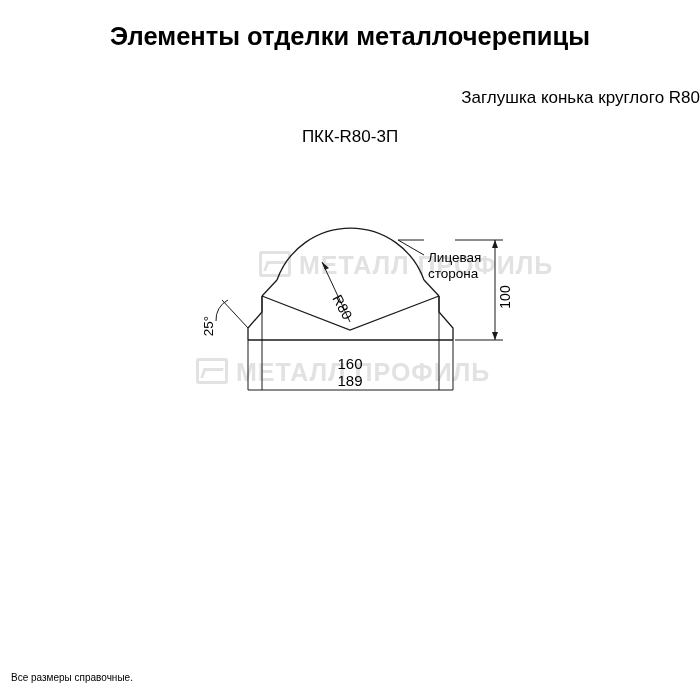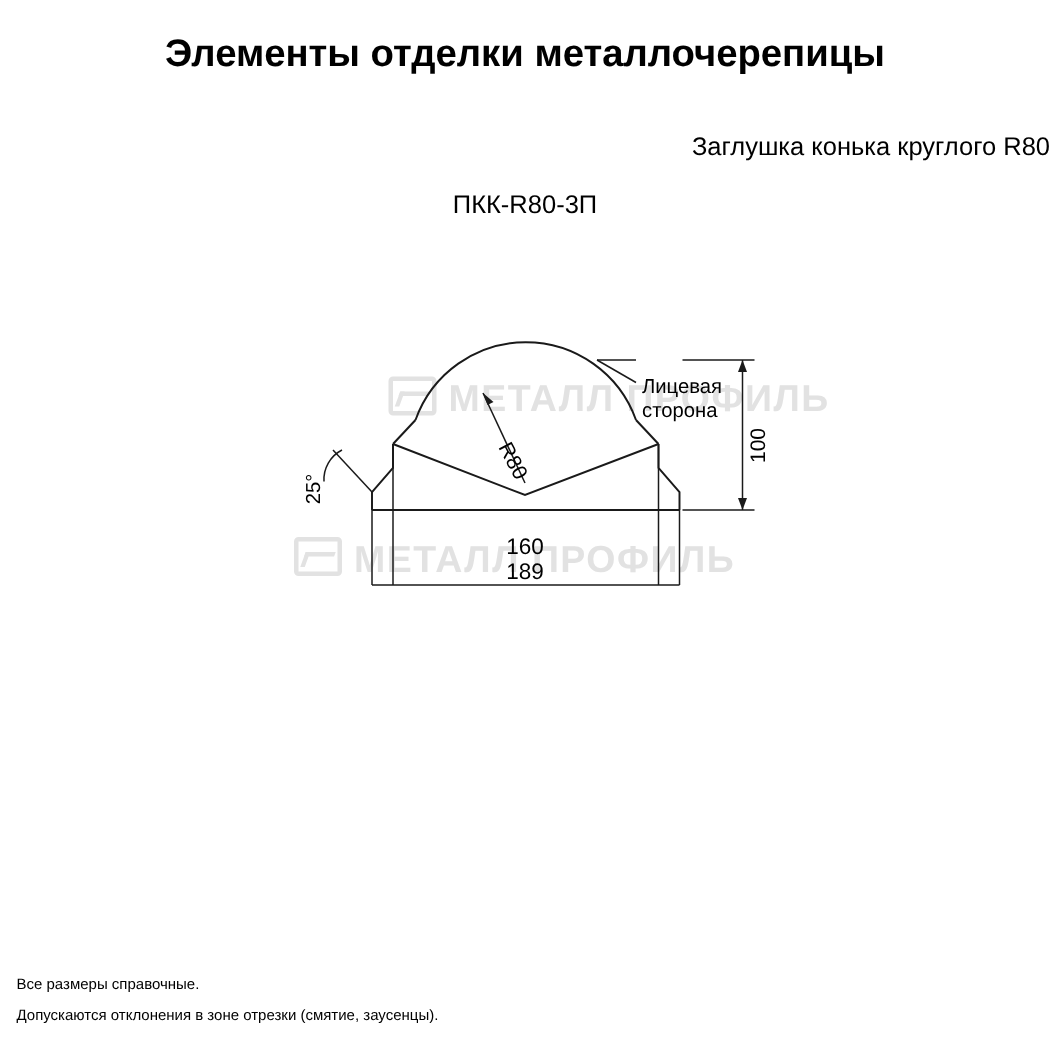--- a/index.html
+++ b/index.html
@@ -180,16 +180,15 @@
         <line x1="453" y1="140" x2="453" y2="190"></line>
         <line x1="248" y1="190" x2="453" y2="190"></line>
       </g>
       <text x="350" y="186" font-size="15" text-anchor="middle">189</text>
 
     </svg>
   </div>
 
   <div class="footer">
     <div>Все размеры справочные.</div>
-    <div>Допускаются отклонения в зоне отрезки (смятие, заусенцы).</div>
   </div>
 
 </div>
 
 </body></html>

